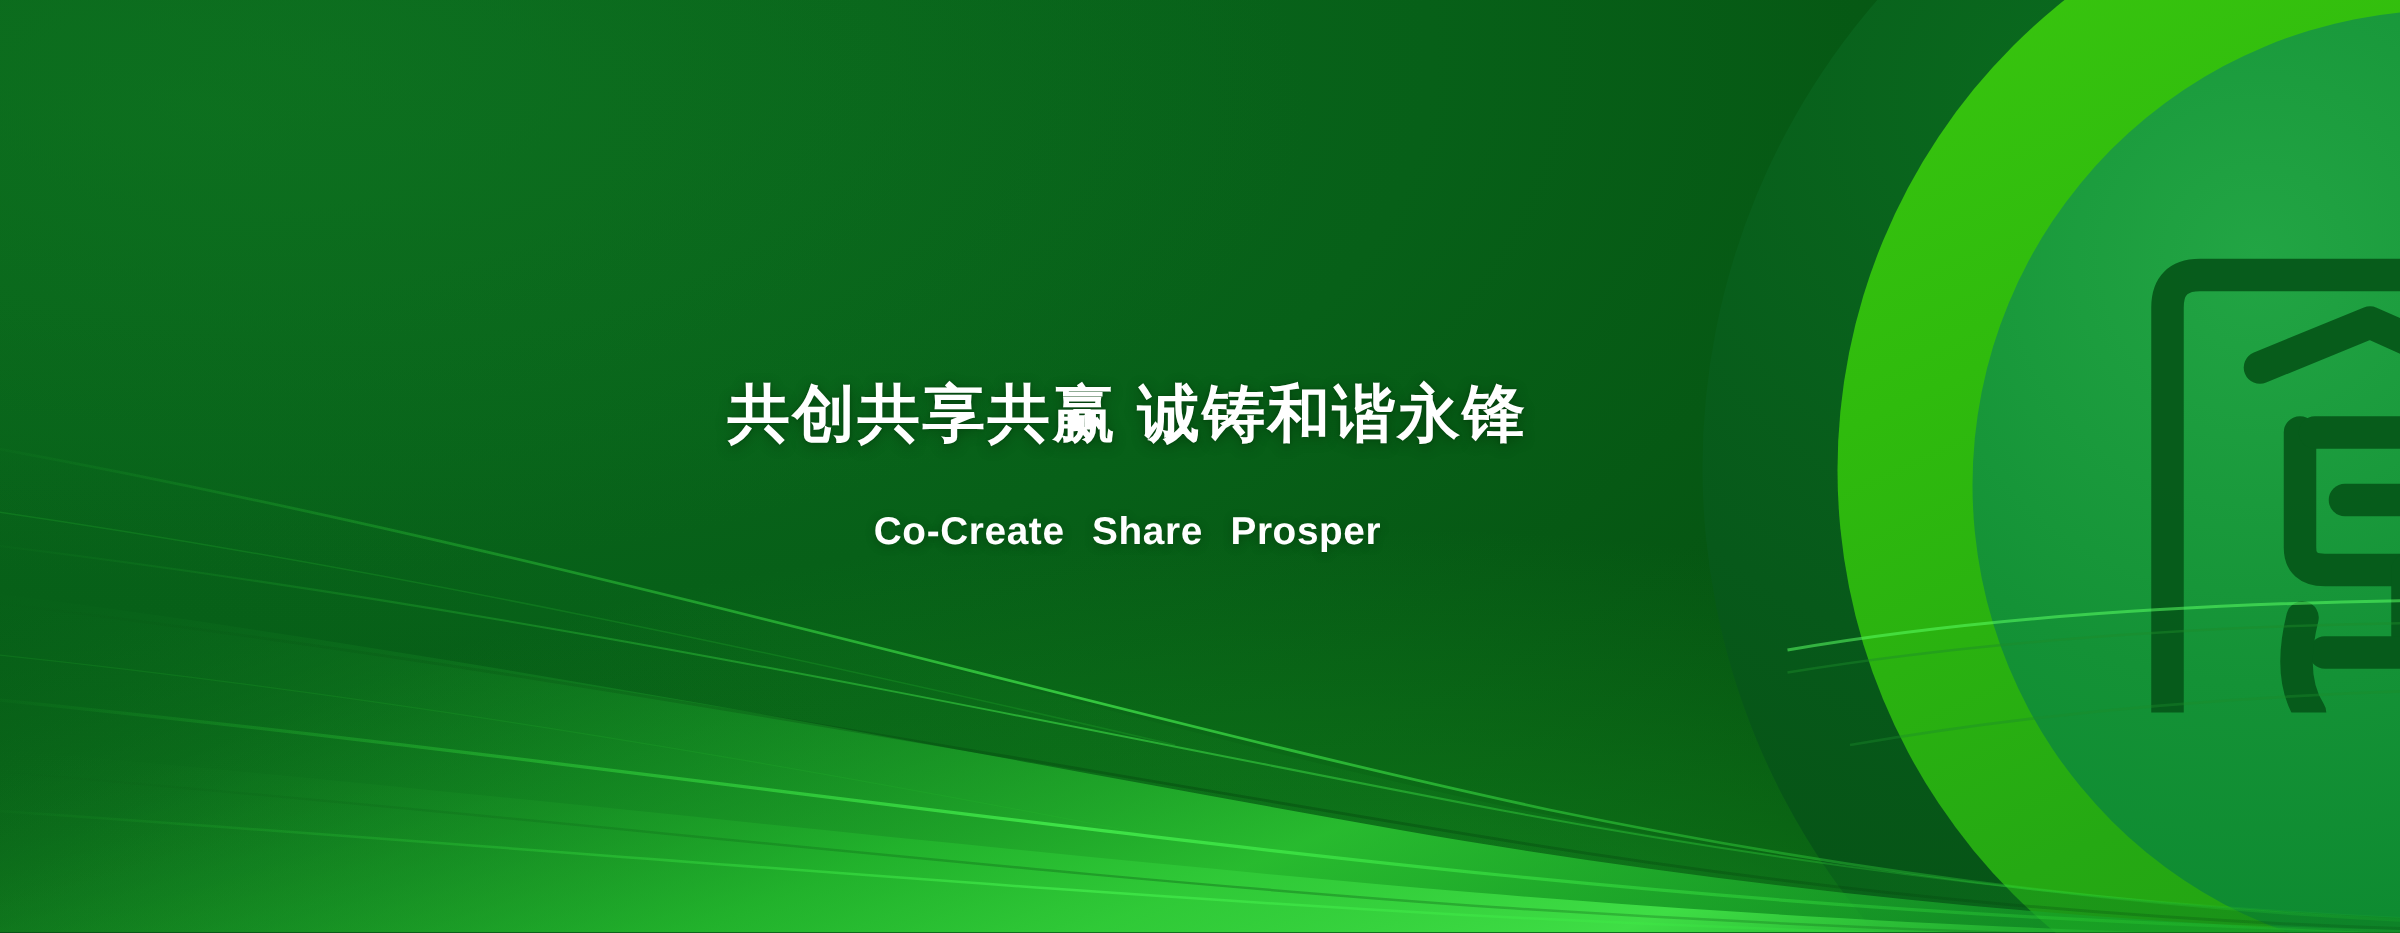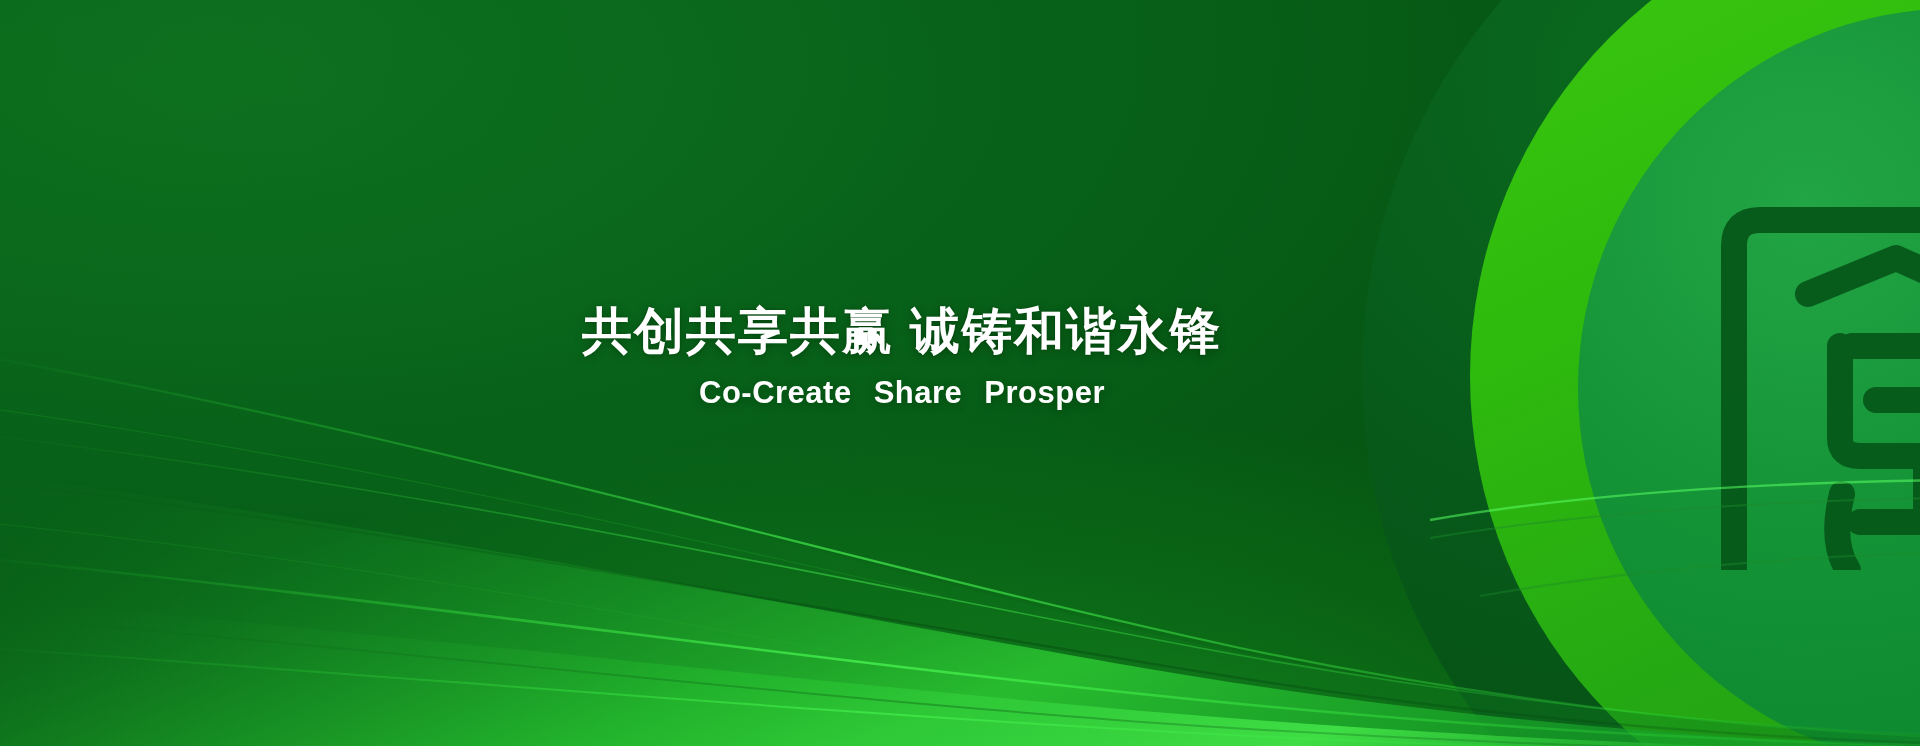--- a/index.html
+++ b/index.html
@@ -104,21 +104,21 @@
     display:block;
     margin-top:12px;
     margin-left:-128px;
     font-size:31px;
     line-height:38px;
     font-weight:bold;
     color:#ffffff;
     letter-spacing:0.5px;
     text-shadow:0 2px 8px rgba(0,40,5,0.40);
   }
-  .sub-word { display:inline-block; }
+  .sub-word { display:inline-block;margin-top:32px; }
   .sub-gap  { display:inline-block; width:22px; }
 </style>
 </head>
 <body>
 
 <div id="banner">
 
   <div class="wash wash-topleft"></div>
   <div class="wash wash-bottom"></div>
 

